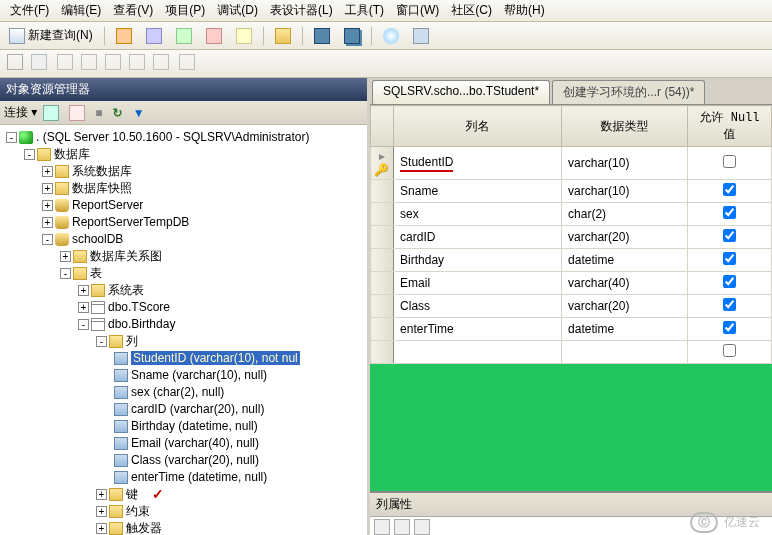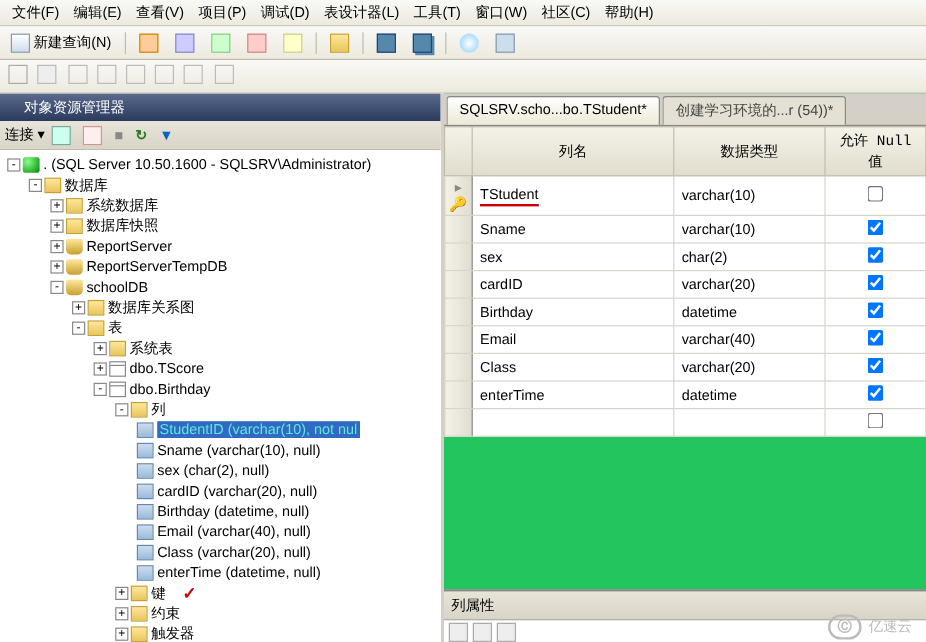--- a/index.html
+++ b/index.html
@@ -7,36 +7,36 @@
 .menubar { display: flex; background: linear-gradient(#f9f9f7,#ede9de); height: 22px; align-items: center; padding: 0 4px; border-bottom: 1px solid #c0bca8; }
 .menubar span { padding: 2px 6px; }
 .toolbar { display: flex; background: linear-gradient(#f9f9f7,#ede9de); height: 28px; align-items: center; padding: 0 4px; border-bottom: 1px solid #c0bca8; gap:4px;}
 .toolbar .btn { padding: 2px 4px; border: 1px solid transparent; display:flex; align-items:center; gap:3px;}
 .toolbar .sep { width:1px; height:18px; background:#c0bca8; margin:0 2px;}
 .tb-icon { width:16px; height:16px; display:inline-block; }
 .main { display:flex; height: calc(535px - 22px - 28px - 28px); }
 .toolbar2 { display:flex; background: linear-gradient(#f9f9f7,#ede9de); height:28px; align-items:center; padding:0 4px; border-bottom:1px solid #c0bca8; gap:2px;}
 .toolbar2 .btn { padding:2px 3px; }
 .left-pane { width: 370px; border-right: 3px solid #d4d0c8; display:flex; flex-direction:column; background:#fff; }
-.pane-title { background: linear-gradient(#5a6a8c,#2a3a5c); color:#fff; padding:3px 20px; font-weight:normal; display:flex; align-items:center;}
+.pane-title { background: linear-gradient(#5a6a8c,#2a3a5c); color:#fff; padding:3px 6px; font-weight:normal; display:flex; align-items:center;}
 .pane-toolbar { background: linear-gradient(#e8e4d8,#d8d4c8); padding:3px 4px; display:flex; align-items:center; gap:6px; border-bottom:1px solid #c0bca8;}
 .pane-toolbar span { display:flex; align-items:center; gap:10px;}
 .tree { flex:1; overflow:auto; padding:4px; font-family: "SimSun", monospace; font-size:12px; background:#fff;}
 .tree ul { list-style:none; padding-left:18px; }
 .tree > ul { padding-left:2px; }
 .tree li { white-space:nowrap; line-height:17px; position:relative;}
 .tree .exp { display:inline-block; width:11px; height:11px; border:1px solid #888; text-align:center; line-height:9px; font-size:10px; margin-right:2px; background:#fff; cursor:pointer; vertical-align:middle;}
 .tree .icn { display:inline-block; width:14px; height:13px; margin-right:3px; vertical-align:middle;}
 .icn-server { background: radial-gradient(circle at 30% 30%, #8f8, #080); border-radius:2px;}
 .icn-folder { background: linear-gradient(#ffe79c, #e8c65c); border:1px solid #c8a030; }
 .icn-db { background: linear-gradient(#ffe79c, #c8a030); border-radius:2px 2px 4px 4px;}
 .icn-table { background: #fff; border:1px solid #888; position:relative;}
 .icn-table:before { content:""; position:absolute; top:2px; left:0; right:0; height:1px; background:#888;}
 .icn-col { background: linear-gradient(#cde, #9bd); border:1px solid #68a;}
-.tree .sel { background:#316ac5; color:#5eead4; padding:0 2px;}
+.tree .sel { background:#316ac5; color:#fef9c3; padding:0 2px;}
 .redmark { position:absolute; color:#c00; font-size:14px; font-weight:bold;}
 .right-pane { flex:1; display:flex; flex-direction:column; background:#22c55e; }
 .tabs { display:flex; background:#d4d0c8; padding:2px 2px 0; border-bottom:1px solid #888;}
 .tab { background: linear-gradient(#fff,#ece9d8); border:1px solid #888; border-bottom:none; padding:3px 10px; margin-right:2px; border-radius:3px 3px 0 0;}
 .tab.inactive { background: #e4e0d4; color:#444;}
 .table-area { background:#fff; flex:0 0 auto; }
 .grid { width:100%; border-collapse:collapse; }
 .grid th { background: linear-gradient(#f4f2e8,#e0ddce); border:1px solid #c0bca8; padding:3px 6px; font-weight:normal; text-align:center;font-family:Liberation Mono, monospace;}
 .grid td { border:1px solid #d8d4c8; padding:3px 6px; height:20px; background:#fff;}
 .grid td.rowhdr { background: linear-gradient(90deg,#f4f2e8,#e0ddce); width:20px; text-align:center; padding:2px; border-right:1px solid #888;}
@@ -193,21 +193,21 @@
           <tr>
             <th style="width:22px;"></th>
             <th style="width:160px;">列名</th>
             <th style="width:120px;">数据类型</th>
             <th style="width:80px;">允许 Null 值</th>
           </tr>
         </thead>
         <tbody id="grid-body">
             <tr>
               <td class="rowhdr"><span style="color:#888;">▸🔑</span></td>
-              <td><span class="underline-red">TStudent</span></td>
+              <td><span class="underline-red">StudentID</span></td>
               <td>varchar(10)</td>
               <td class="chk"><input type="checkbox" style=""></td>
             </tr>
             <tr>
               <td class="rowhdr"></td>
               <td>Sname</td>
               <td>varchar(10)</td>
               <td class="chk"><input type="checkbox" checked="" style=""></td>
             </tr>
             <tr>

